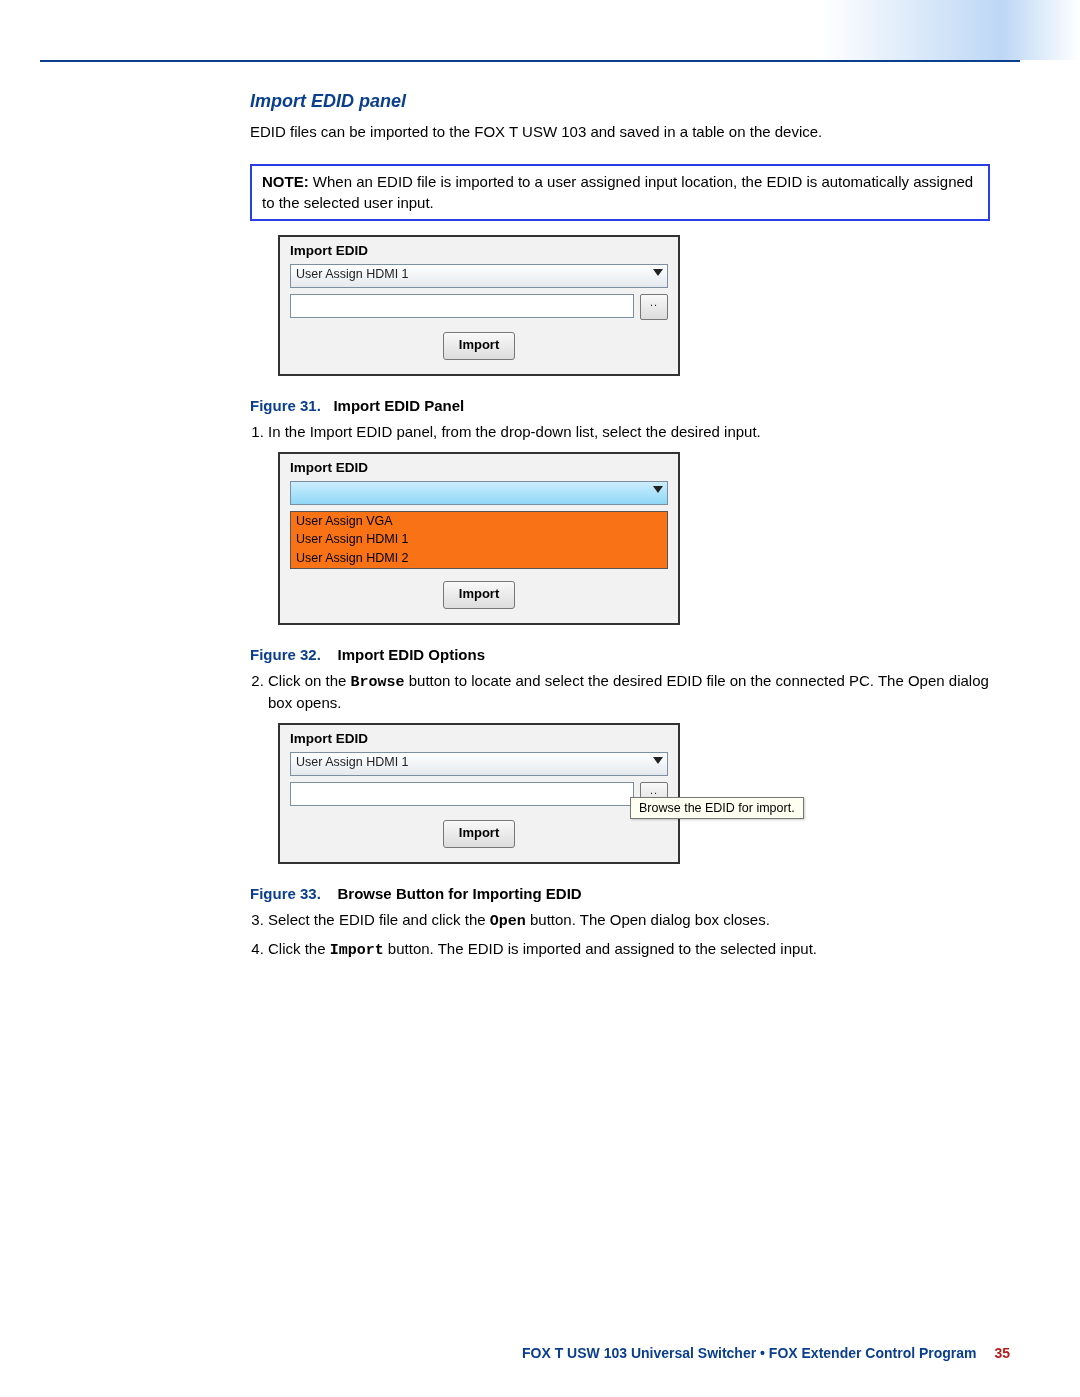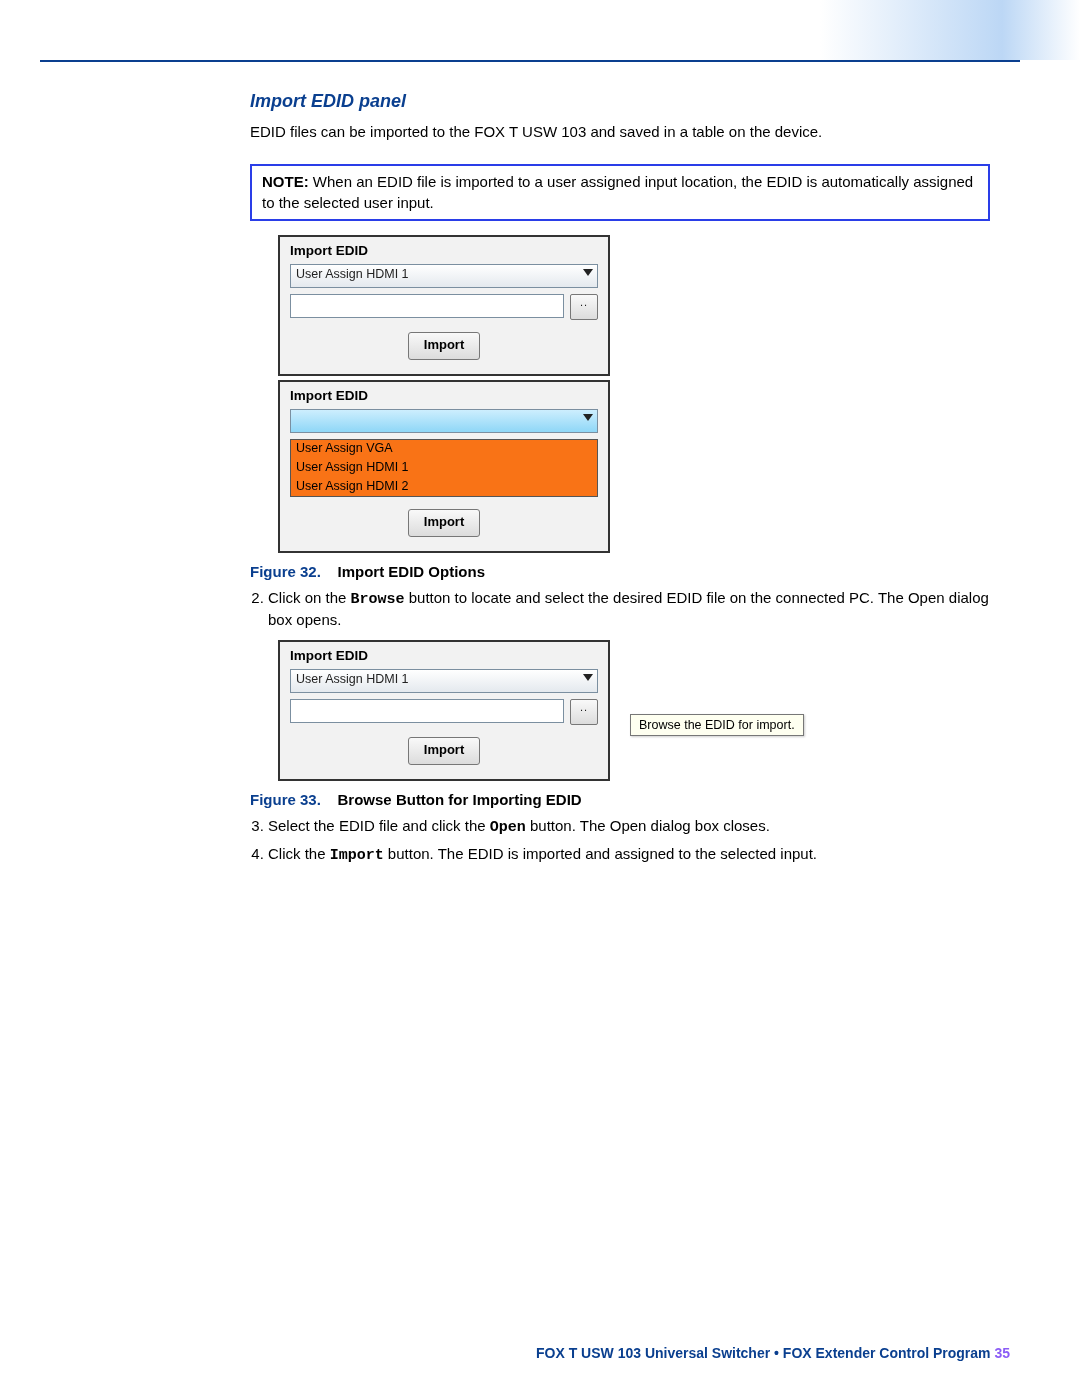--- a/index.html
+++ b/index.html
@@ -68,25 +68,25 @@
     margin: 4px 0 10px 18px;
     padding: 0;
     font-size: 15px;
     line-height: 1.35;
   }
   ol.steps > li { margin-bottom: 6px; }
   .mono { font-family: "Courier New", monospace; font-weight: bold; }
   .panel {
     border: 2px solid #333;
     background: #f2f2f2;
-    width: 332px;
+    width: 402px;
     padding: 6px 10px 14px 10px;
     box-sizing: border-box;
     margin-left: 28px;
-    margin-bottom: 4px;
+    margin-bottom: 21px;
     position: relative;
   }
   .panel-title {
     font-weight: bold;
     font-size: 13.5px;
     margin-bottom: 6px;
   }
   .combo {
     position: relative;
     height: 22px;
@@ -170,21 +170,21 @@
     box-shadow: 1px 1px 2px rgba(0,0,0,0.2);
   }
   .footer {
     position: absolute;
     bottom: 36px;
     right: 70px;
     font-size: 14px;
     font-weight: bold;
     color: #0a3f8f;
   }
-  .footer .page-no { color: #8b5cf6; }
+  .footer .page-no { color: #b91c1c; margin-left: 14px; }
 </style>
 </head>
 <body>
 
 <div class="page">
   <div class="top-gradient"></div>
   <div class="top-rule"></div>
 
   <div class="content">
 
@@ -203,21 +203,31 @@
         <span class="combo-text">User Assign HDMI 1</span>
         <span class="combo-arrow"></span>
       </div>
       <div class="input-row">
         <div class="textinput"></div>
         <div class="browse-btn"><span>..</span></div>
       </div>
       <div class="import-btn">Import</div>
     </div>
 
-
+    <div class="fig-caption">
+      <span class="fig-label">Figure 31.</span>
+      &nbsp;
+      <span>Import EDID Panel</span>
+    </div>
+
+    <ol class="steps" start="1">
+      <li>
+        <span>In the Import EDID panel, from the drop-down list, select the desired input.</span>
+      </li>
+    </ol>
 
     <div class="panel">
       <div class="panel-title">Import EDID</div>
       <div class="combo combo-open">
         <span class="combo-arrow"></span>
       </div>
       <div class="dropdown-list">
         <div class="opt">User Assign VGA</div>
         <div class="opt">User Assign HDMI 1</div>
         <div class="opt">User Assign HDMI 2</div>

